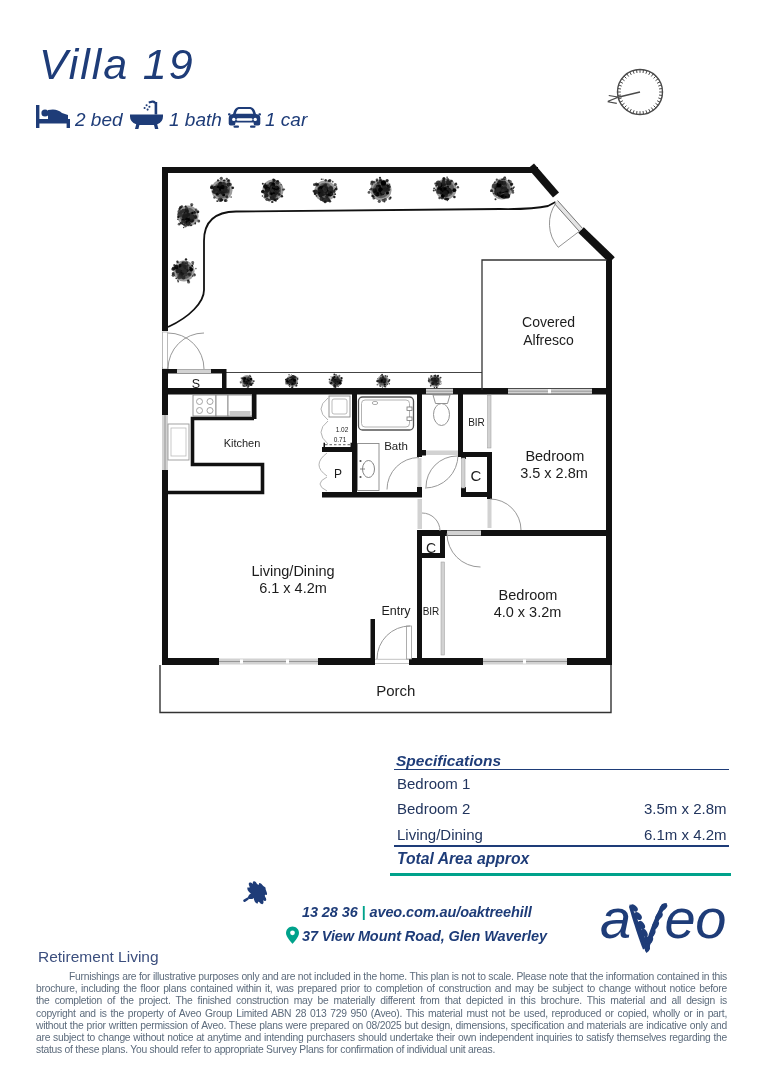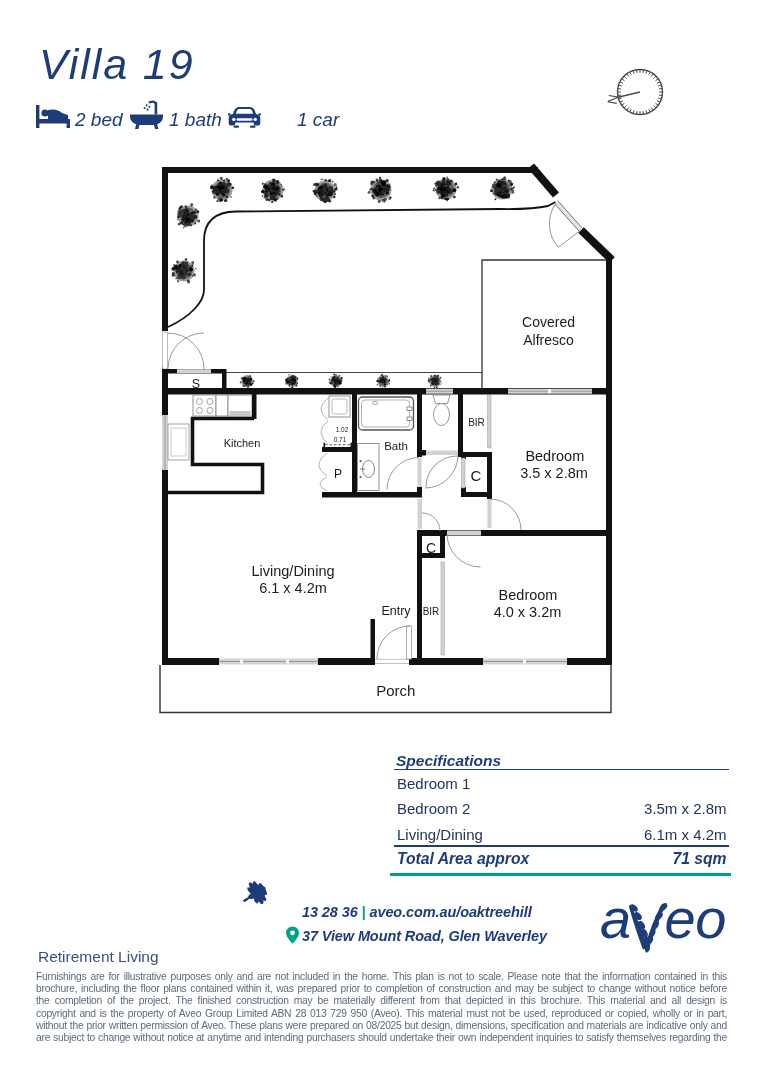--- a/index.html
+++ b/index.html
@@ -8,21 +8,21 @@
   .abs{position:absolute;}
   .navy{color:#1e3c78;font-style:italic;}
 </style>
 </head>
 <body>
 <div id="page">
 
   <div class="abs navy" style="left:39px;top:43px;font-size:43px;line-height:1;letter-spacing:1.9px;">Villa 19</div>
   <div class="abs navy" style="left:75px;top:109.5px;font-size:19px;line-height:1;">2 bed</div>
   <div class="abs navy" style="left:169px;top:109.5px;font-size:19px;line-height:1;">1 bath</div>
-  <div class="abs navy" style="left:265px;top:109.5px;font-size:19px;line-height:1;margin-left:32px;">1 car</div>
+  <div class="abs navy" style="left:265px;top:109.5px;font-size:19px;line-height:1;">1 car</div>
 
   <svg class="abs" style="left:36px;top:102px" width="34" height="26" viewBox="0 0 34 26">
     <rect x="0" y="3" width="3.4" height="23" fill="#1e3c78"></rect>
     <circle cx="9" cy="11" r="3.6" fill="#1e3c78"></circle>
     <path d="M12 8 q9 -2 14 3 l6 2 v4 H12 z" fill="#1e3c78"></path>
     <rect x="0" y="17" width="34" height="4.5" fill="#1e3c78"></rect>
     <rect x="30.6" y="17" width="3.4" height="9" fill="#1e3c78"></rect>
   </svg>
   <svg class="abs" style="left:129.5px;top:99.5px" width="33" height="31" viewBox="0 0 33 31">
     <g fill="#1e3c78">
@@ -1286,21 +1286,20 @@
 
   <div class="abs navy" style="left:396px;top:753px;font-size:15.5px;line-height:1;font-weight:bold;">Specifications</div>
   <div class="abs" style="left:393.5px;top:768.5px;width:335.5px;height:1.8px;background:#1e3c78"></div>
   <div class="abs" style="left:397px;top:775.7px;font-size:15px;line-height:1;color:#22355e;">Bedroom 1</div>
   <div class="abs" style="left:397px;top:801.2px;font-size:15px;line-height:1;color:#22355e;">Bedroom 2</div>
   <div class="abs" style="left:390px;top:801.2px;width:336.5px;font-size:15px;line-height:1;color:#22355e;text-align:right;">3.5m x 2.8m</div>
   <div class="abs" style="left:397px;top:826.7px;font-size:15px;line-height:1;color:#22355e;">Living/Dining</div>
   <div class="abs" style="left:390px;top:826.7px;width:336.5px;font-size:15px;line-height:1;color:#22355e;text-align:right;">6.1m x 4.2m</div>
   <div class="abs" style="left:393.5px;top:845px;width:335.5px;height:2px;background:#1e3c78"></div>
   <div class="abs navy" style="left:397px;top:851.4px;font-size:15.7px;line-height:1;font-weight:bold;">Total Area approx</div>
-  <div class="abs navy" style="left:390px;top:851.4px;width:336.5px;font-size:15.7px;line-height:1;font-weight:bold;text-align:right;">71 sqm</div>
   <div class="abs" style="left:389.5px;top:873.3px;width:341.5px;height:2.8px;background:#00a28b"></div>
 
   <div class="abs" style="left:38px;top:949px;font-size:15.5px;line-height:1;color:#3c4f7e;">Retirement Living</div>
   <svg class="abs" style="left:228px;top:878px" width="54" height="40" viewBox="0 0 54 40">
     <g transform="translate(27,16) rotate(58) scale(1.18,0.88)" fill="#1e3c78">
       <path d="M0-14 C2.5-12 5.5-13 6-10.5 C4.5-9.5 4.8-8.5 6.8-8 C9.5-8.5 11-5.5 8.2-4 C11.5-3 11.5 0 8.5 0.6 C6.8 0.8 6.5 1.8 8.2 3 C7 5.8 4.2 4.6 2.2 3.6 C2.8 6 1.4 7.6 0.4 9.5 L-0.6 9.5 C-1.4 7.4 -2.6 6 -2.2 3.6 C-4.2 4.8 -7 5.6 -8.2 3 C-6.6 1.8 -6.8 0.8 -8.6 0.6 C-11.6 0 -11.4-3 -8.2-4 C-11-5.5 -9.4-8.4 -6.8-8 C-4.8-8.5 -4.6-9.5 -6-10.5 C-5.4-13 -2.4-12 0-14 Z"></path>
       <rect x="-1" y="9" width="2.2" height="6.5" rx="1"></rect>
     </g>
   </svg>
   <div class="abs navy" style="left:302px;top:905px;font-size:14.5px;letter-spacing:-0.1px;line-height:1;font-weight:bold;text-align:right;">13 28 36 <span style="color:#00a28b">|</span> aveo.com.au/oaktreehill</div>
@@ -1324,21 +1323,22 @@
       <ellipse cx="34.5" cy="8" rx="4.4" ry="2.8" transform="rotate(-44 34.5 8)"></ellipse>
       <ellipse cx="30" cy="17" rx="4.6" ry="2.9" transform="rotate(-52 30 17)"></ellipse>
       <ellipse cx="26.5" cy="26" rx="4.6" ry="2.9" transform="rotate(-60 26.5 26)"></ellipse>
       <ellipse cx="23.5" cy="34" rx="4.2" ry="2.6" transform="rotate(-66 23.5 34)"></ellipse>
       <ellipse cx="21.5" cy="41" rx="3.8" ry="2.4" transform="rotate(-70 21.5 41)"></ellipse>
       <path d="M19.5 44 Q23.5 50 17.5 54 Q14 50 17 45.5 Z"></path>
     </g>
   </svg>
 
   <div class="abs" id="disc" style="left:36px;top:971px;width:691px;font-size:10.3px;line-height:12.2px;letter-spacing:-0.25px;color:#5c6b7c;">
-    <div style="text-align:justify;text-align-last:justify;">Furnishings are for illustrative purposes only and are not included in the home. This plan is not to scale. Please note that the information contained in this</div>
+    <div style="text-align:justify;text-align-last:justify;margin-left:33px;">Furnishings are for illustrative purposes only and are not included in the home. This plan is not to scale. Please note that the information contained in this</div>
     <div style="text-align:justify;text-align-last:justify;">brochure, including the floor plans contained within it, was prepared prior to completion of construction and may be subject to change without notice before</div>
     <div style="text-align:justify;text-align-last:justify;">the completion of the project. The finished construction may be materially different from that depicted in this brochure. This material and all design is</div>
     <div style="text-align:justify;text-align-last:justify;">copyright and is the property of Aveo Group Limited ABN 28 013 729 950 (Aveo). This material must not be used, reproduced or copied, wholly or in part,</div>
     <div style="text-align:justify;text-align-last:justify;">without the prior written permission of Aveo. These plans were prepared on 08/2025 but design, dimensions, specification and materials are indicative only and</div>
     <div style="text-align:justify;text-align-last:justify;">are subject to change without notice at anytime and intending purchasers should undertake their own independent inquiries to satisfy themselves regarding the</div>
+    <div>status of these plans. You should refer to appropriate Survey Plans for confirmation of individual unit areas.</div>
   </div>
 
 </div>
 
 </body></html>

